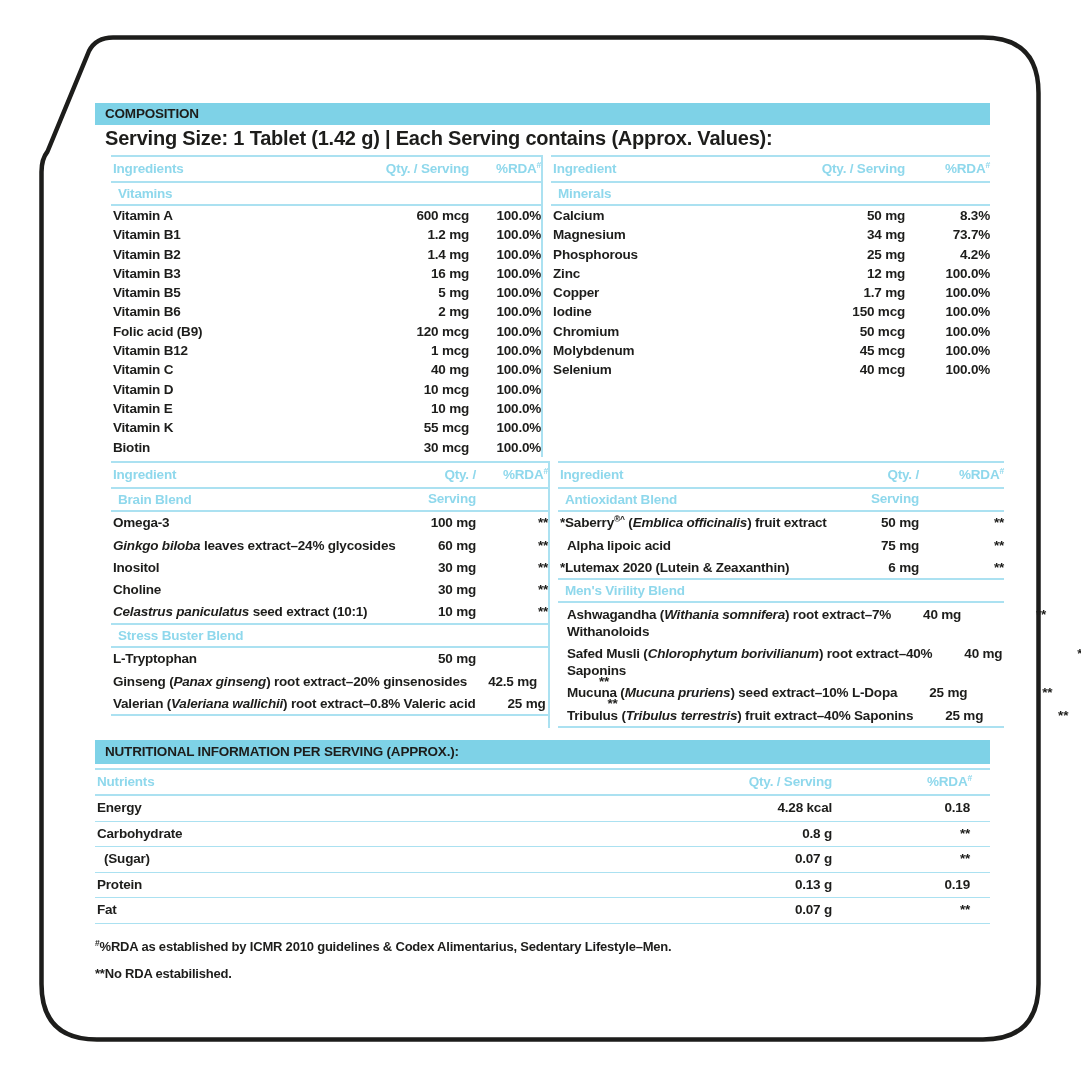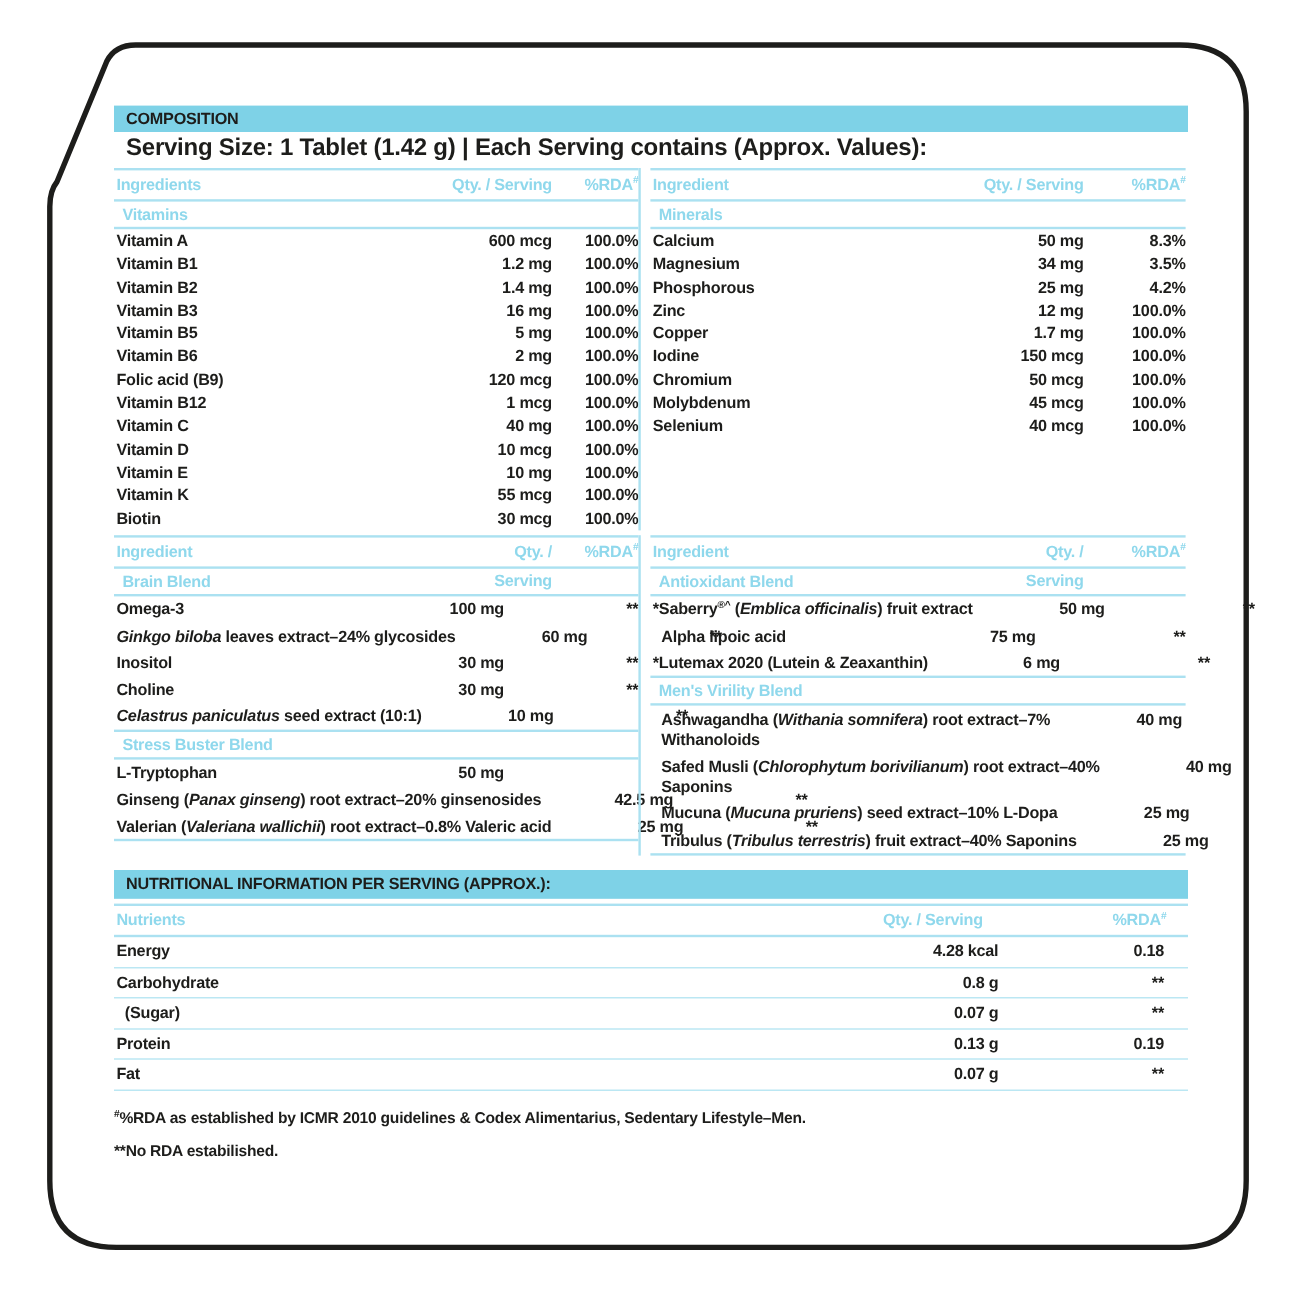--- a/index.html
+++ b/index.html
@@ -8,51 +8,51 @@
     --line:#abe1f1;
     --text:#1d1d1b;
   }
   html,body{margin:0;padding:0;}
   body{
     width:1081px;height:1081px;background:#ffffff;position:relative;
     font-family:"Liberation Sans",sans-serif;font-weight:bold;color:var(--text);
     letter-spacing:-0.2px;
   }
   .card-svg{position:absolute;left:0;top:0;}
-  .content{position:absolute;left:95px;top:88px;width:895px;}
+  .content{position:absolute;left:95px;top:103px;width:895px;}
 
   .bar{background:var(--bar);height:22px;line-height:22px;padding-left:10px;font-size:13.5px;}
   .serving{line-height:27px;padding-left:10px;font-size:20px;}
 
   .two-col{display:flex;align-items:stretch;}
   .sec1{margin-top:3px;}
   .sec2{margin-top:4px;}
-  .colL{width:437px;}
+  .colL{width:437px;margin-left:16px;}
   .colR{width:456px;border-left:2px solid var(--line);box-sizing:border-box;padding-left:8px;}
 
   .t-header{display:flex;border-top:2px solid var(--line);border-bottom:2px solid var(--line);
     height:24px;line-height:24px;color:var(--accent);font-size:13.5px;}
   .t-sec-title{height:21px;line-height:21px;color:var(--accent);
     border-bottom:2px solid var(--line);padding-left:7px;font-size:13.5px;}
   .t-sec-title.again{border-top:2px solid var(--line);}
   .t-row{display:flex;font-size:13.5px;}
   .dense .t-row{line-height:19.3px;}
-  .blend .t-row{line-height:17px;padding:2.6px 0;gap:40px;}
+  .blend .t-row{line-height:17px;padding:2.6px 0;}
   .tbl.blend{border-bottom:2px solid var(--line);}
   .c{box-sizing:border-box;}
   .c.name{flex:1;padding-left:2px;white-space:nowrap;}
   .c.name.indent{padding-left:9px;}
   .c.qty{width:105px;text-align:right;flex:none;}
   .c.rda{width:72px;text-align:right;flex:none;}
   .blend .c.qty{width:70px;}
   .colR .c.rda{width:85px;}
 
   .bar2{margin-top:12px;height:24px;line-height:24px;}
   .nutri{margin-top:4px;}
-  .nutri .t-header{height:24px;line-height:24px;gap:13px;}
+  .nutri .t-header{height:24px;line-height:24px;}
   .nutri .t-row{line-height:24.5px;border-bottom:1.5px solid var(--line);font-size:13.5px;justify-content:space-between;}
   .nutri .c.qty{width:250px;padding-right:8px;}
   .nutri .c.rda{width:150px;padding-right:20px;}
   .nutri .t-header .c.qty{padding-right:8px;}
   .nutri .t-header .c.rda{padding-right:18px;}
 
   sup{font-size:8.5px;vertical-align:super;line-height:0;}
   i{font-style:italic;}
   .footnotes{margin-top:9px;}
   .footnote{font-size:13px;line-height:27px;}
@@ -157,21 +157,21 @@
           </div>
           <div class="t-sec-title">Minerals</div>
           <div class="t-row">
             <div class="c name">Calcium</div>
             <div class="c qty">50 mg</div>
             <div class="c rda">8.3%</div>
           </div>
           <div class="t-row">
             <div class="c name">Magnesium</div>
             <div class="c qty">34 mg</div>
-            <div class="c rda">3.5%</div>
+            <div class="c rda">73.7%</div>
           </div>
           <div class="t-row">
             <div class="c name">Phosphorous</div>
             <div class="c qty">25 mg</div>
             <div class="c rda">4.2%</div>
           </div>
           <div class="t-row">
             <div class="c name">Zinc</div>
             <div class="c qty">12 mg</div>
             <div class="c rda">100.0%</div>

